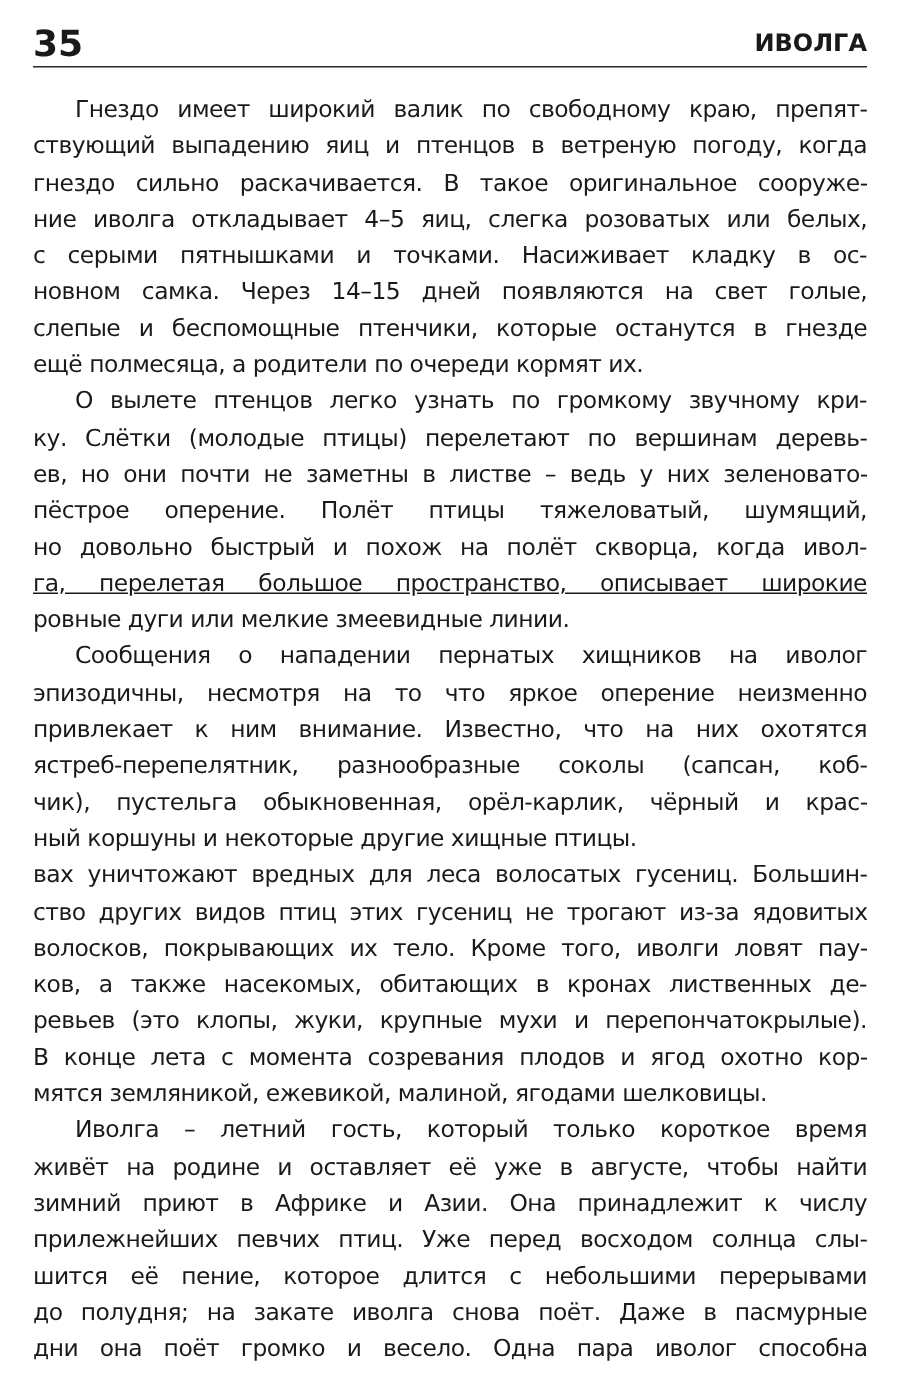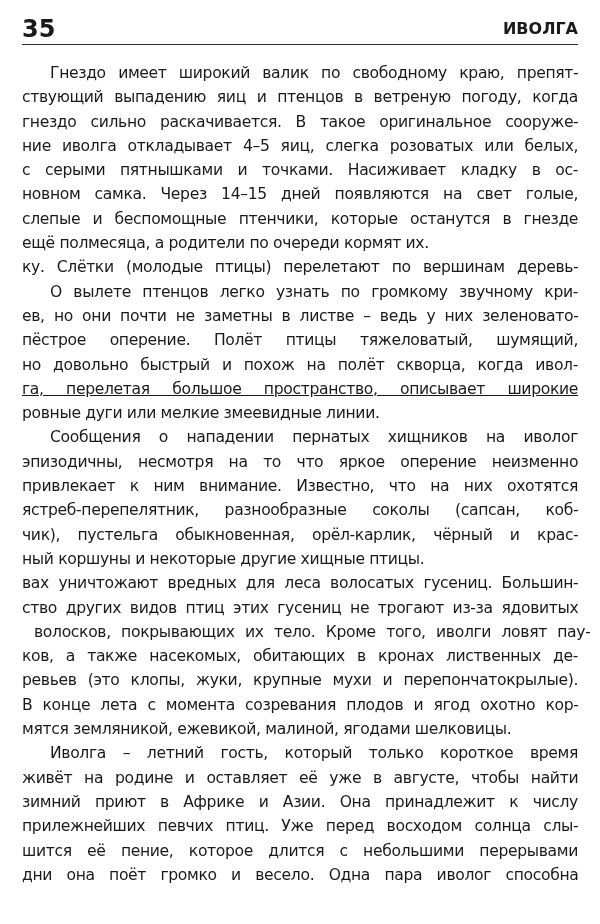--- a/index.html
+++ b/index.html
@@ -26,47 +26,48 @@
         <span class="line indent" style="display: block; word-spacing: 7.71429px;">Гнездо имеет широкий валик по свободному краю, препят-</span>
         <span class="line" style="display: block; word-spacing: 6.125px;">ствующий выпадению яиц и птенцов в ветреную погоду, когда</span>
         <span class="line" style="display: block; word-spacing: 9.33333px;">гнездо сильно раскачивается. В такое оригинальное сооруже-</span>
         <span class="line" style="display: block; word-spacing: 6.5px;">ние иволга откладывает 4–5 яиц, слегка розоватых или белых,</span>
         <span class="line" style="display: block; word-spacing: 10.125px;">с серыми пятнышками и точками. Насиживает кладку в ос-</span>
         <span class="line" style="display: block; word-spacing: 9.625px;">новном самка. Через 14–15 дней появляются на свет голые,</span>
         <span class="line" style="display: block; word-spacing: 7.71429px;">слепые и беспомощные птенчики, которые останутся в гнезде</span>
         <span class="line last" style="display: block;">ещё полмесяца, а родители по очереди кормят их.</span>
       </div>
       <div>
+        <span class="line indent" style="display: block; word-spacing: 6.75px;">О вылете птенцов легко узнать по громкому звучному кри-</span>
         <span class="line" style="display: block; word-spacing: 7.57143px;">ку. Слётки (молодые птицы) перелетают по вершинам деревь-</span>
-        <span class="line indent" style="display: block; word-spacing: 6.75px;">О вылете птенцов легко узнать по громкому звучному кри-</span>
         <span class="line" style="display: block; word-spacing: 4.58333px;">ев, но они почти не заметны в листве – ведь у них зеленовато-</span>
         <span class="line" style="display: block; word-spacing: 19px;">пёстрое оперение. Полёт птицы тяжеловатый, шумящий,</span>
         <span class="line" style="display: block; word-spacing: 7.44444px;">но довольно быстрый и похож на полёт скворца, когда ивол-</span>
         <span class="line" style="display: block; word-spacing: 17.8px; text-decoration: underline;">га, перелетая большое пространство, описывает широкие</span>
         <span class="line last" style="display: block;">ровные дуги или мелкие змеевидные линии.</span>
       </div>
       <div>
         <span class="line indent" style="display: block; word-spacing: 13.8333px;">Сообщения о нападении пернатых хищников на иволог</span>
         <span class="line" style="display: block; word-spacing: 10.8571px;">эпизодичны, несмотря на то что яркое оперение неизменно</span>
         <span class="line" style="display: block; word-spacing: 10px;">привлекает к ним внимание. Известно, что на них охотятся</span>
         <span class="line" style="display: block; word-spacing: 21px;">ястреб-перепелятник, разнообразные соколы (сапсан, коб-</span>
         <span class="line" style="display: block; word-spacing: 12.8333px;">чик), пустельга обыкновенная, орёл-карлик, чёрный и крас-</span>
         <span class="line last" style="display: block;">ный коршуны и некоторые другие хищные птицы.</span>
       </div>
       <div>
         <span class="line" style="display: block; word-spacing: 4.85714px;">вах уничтожают вредных для леса волосатых гусениц. Большин-</span>
         <span class="line" style="display: block; word-spacing: 4.11111px;">ство других видов птиц этих гусениц не трогают из-за ядовитых</span>
-        <span class="line" style="display: block; word-spacing: 5.75px; margin-left: 12px;">волосков, покрывающих их тело. Кроме того, иволги ловят пау-</span>
+        <span class="line" style="display: block; word-spacing: 5.75px;">волосков, покрывающих их тело. Кроме того, иволги ловят пау-</span>
         <span class="line" style="display: block; word-spacing: 7.5px;">ков, а также насекомых, обитающих в кронах лиственных де-</span>
         <span class="line" style="display: block; word-spacing: 6.42857px;">ревьев (это клопы, жуки, крупные мухи и перепончатокрылые).</span>
         <span class="line" style="display: block; word-spacing: 5.6px;">В конце лета с момента созревания плодов и ягод охотно кор-</span>
         <span class="line last" style="display: block;">мятся земляникой, ежевикой, малиной, ягодами шелковицы.</span>
       </div>
       <div>
         <span class="line indent" style="display: block; word-spacing: 12px;">Иволга – летний гость, который только короткое время</span>
         <span class="line" style="display: block; word-spacing: 7.2px;">живёт на родине и оставляет её уже в августе, чтобы найти</span>
         <span class="line" style="display: block; word-spacing: 9.77778px;">зимний приют в Африке и Азии. Она принадлежит к числу</span>
         <span class="line" style="display: block; word-spacing: 7.85714px;">прилежнейших певчих птиц. Уже перед восходом солнца слы-</span>
         <span class="line" style="display: block; word-spacing: 10.7143px;">шится её пение, которое длится с небольшими перерывами</span>
+        <span class="line" style="display: block; word-spacing: 7.55556px;">до полудня; на закате иволга снова поёт. Даже в пасмурные</span>
         <span class="line" style="display: block; word-spacing: 9.77778px;">дни она поёт громко и весело. Одна пара иволог способна</span>
       </div>
     </div>
 </div>
 
 </body></html>

